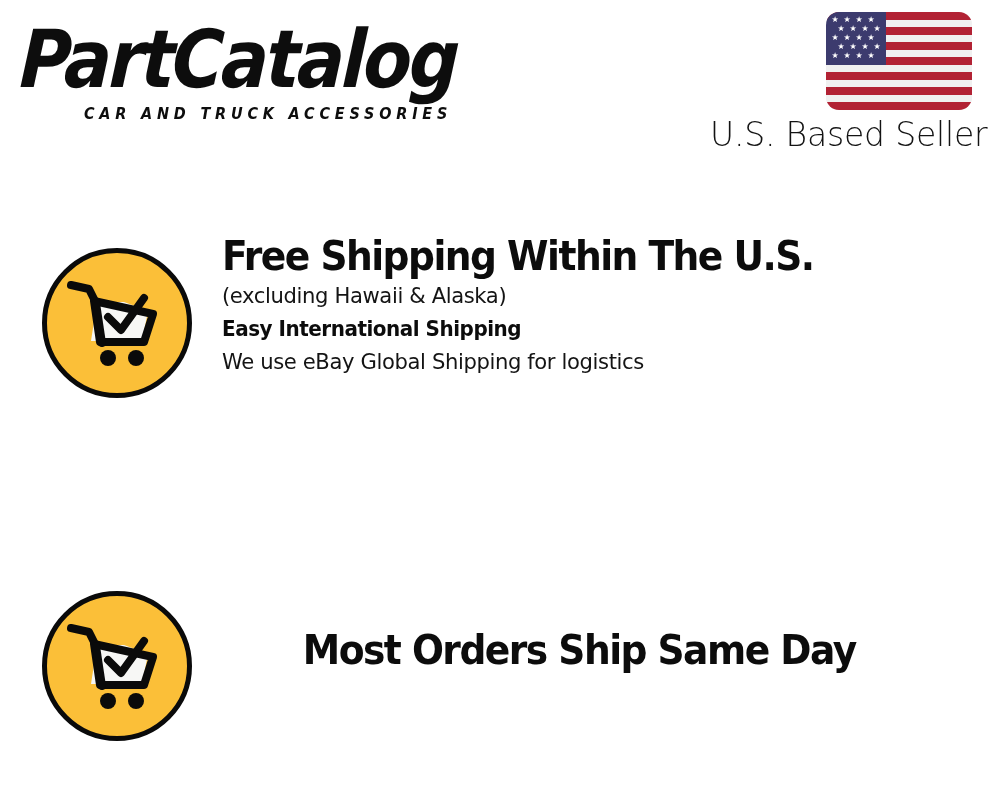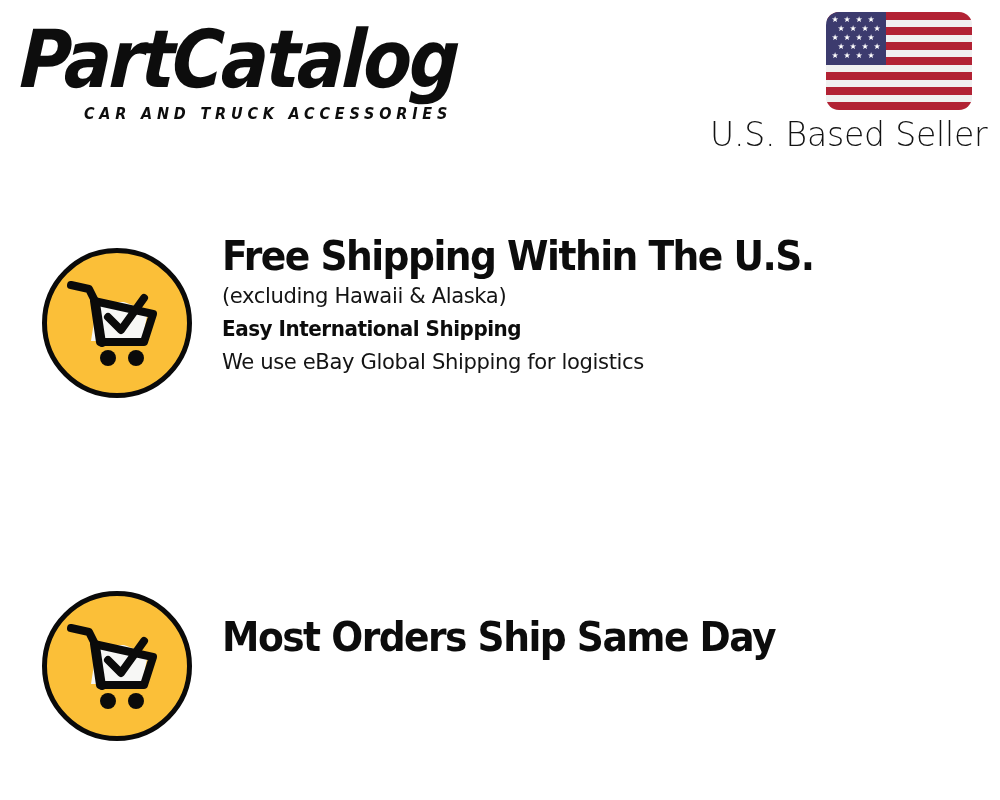--- a/index.html
+++ b/index.html
@@ -195,21 +195,21 @@
     letter-spacing: -0.5px;
     color: #0c0c0c;
     transform: scaleX(0.95);
     transform-origin: left center;
     white-space: nowrap;
   }
 
   
   #row-0 .benefit-text { top: -16px; }
   #row-1 .benefit-text { top: 38px; }
-  #row-2 .benefit-text { top: 22px; }
+  #row-2 .benefit-text { top: 35px; text-align: center; }
 </style>
 </head>
 <body>
 
 <div id="header">
 
   <div id="logo-block">
     <div id="logo-wordmark">PartCatalog</div>
     <div id="logo-tagline">CAR AND TRUCK ACCESSORIES</div>
   </div>

